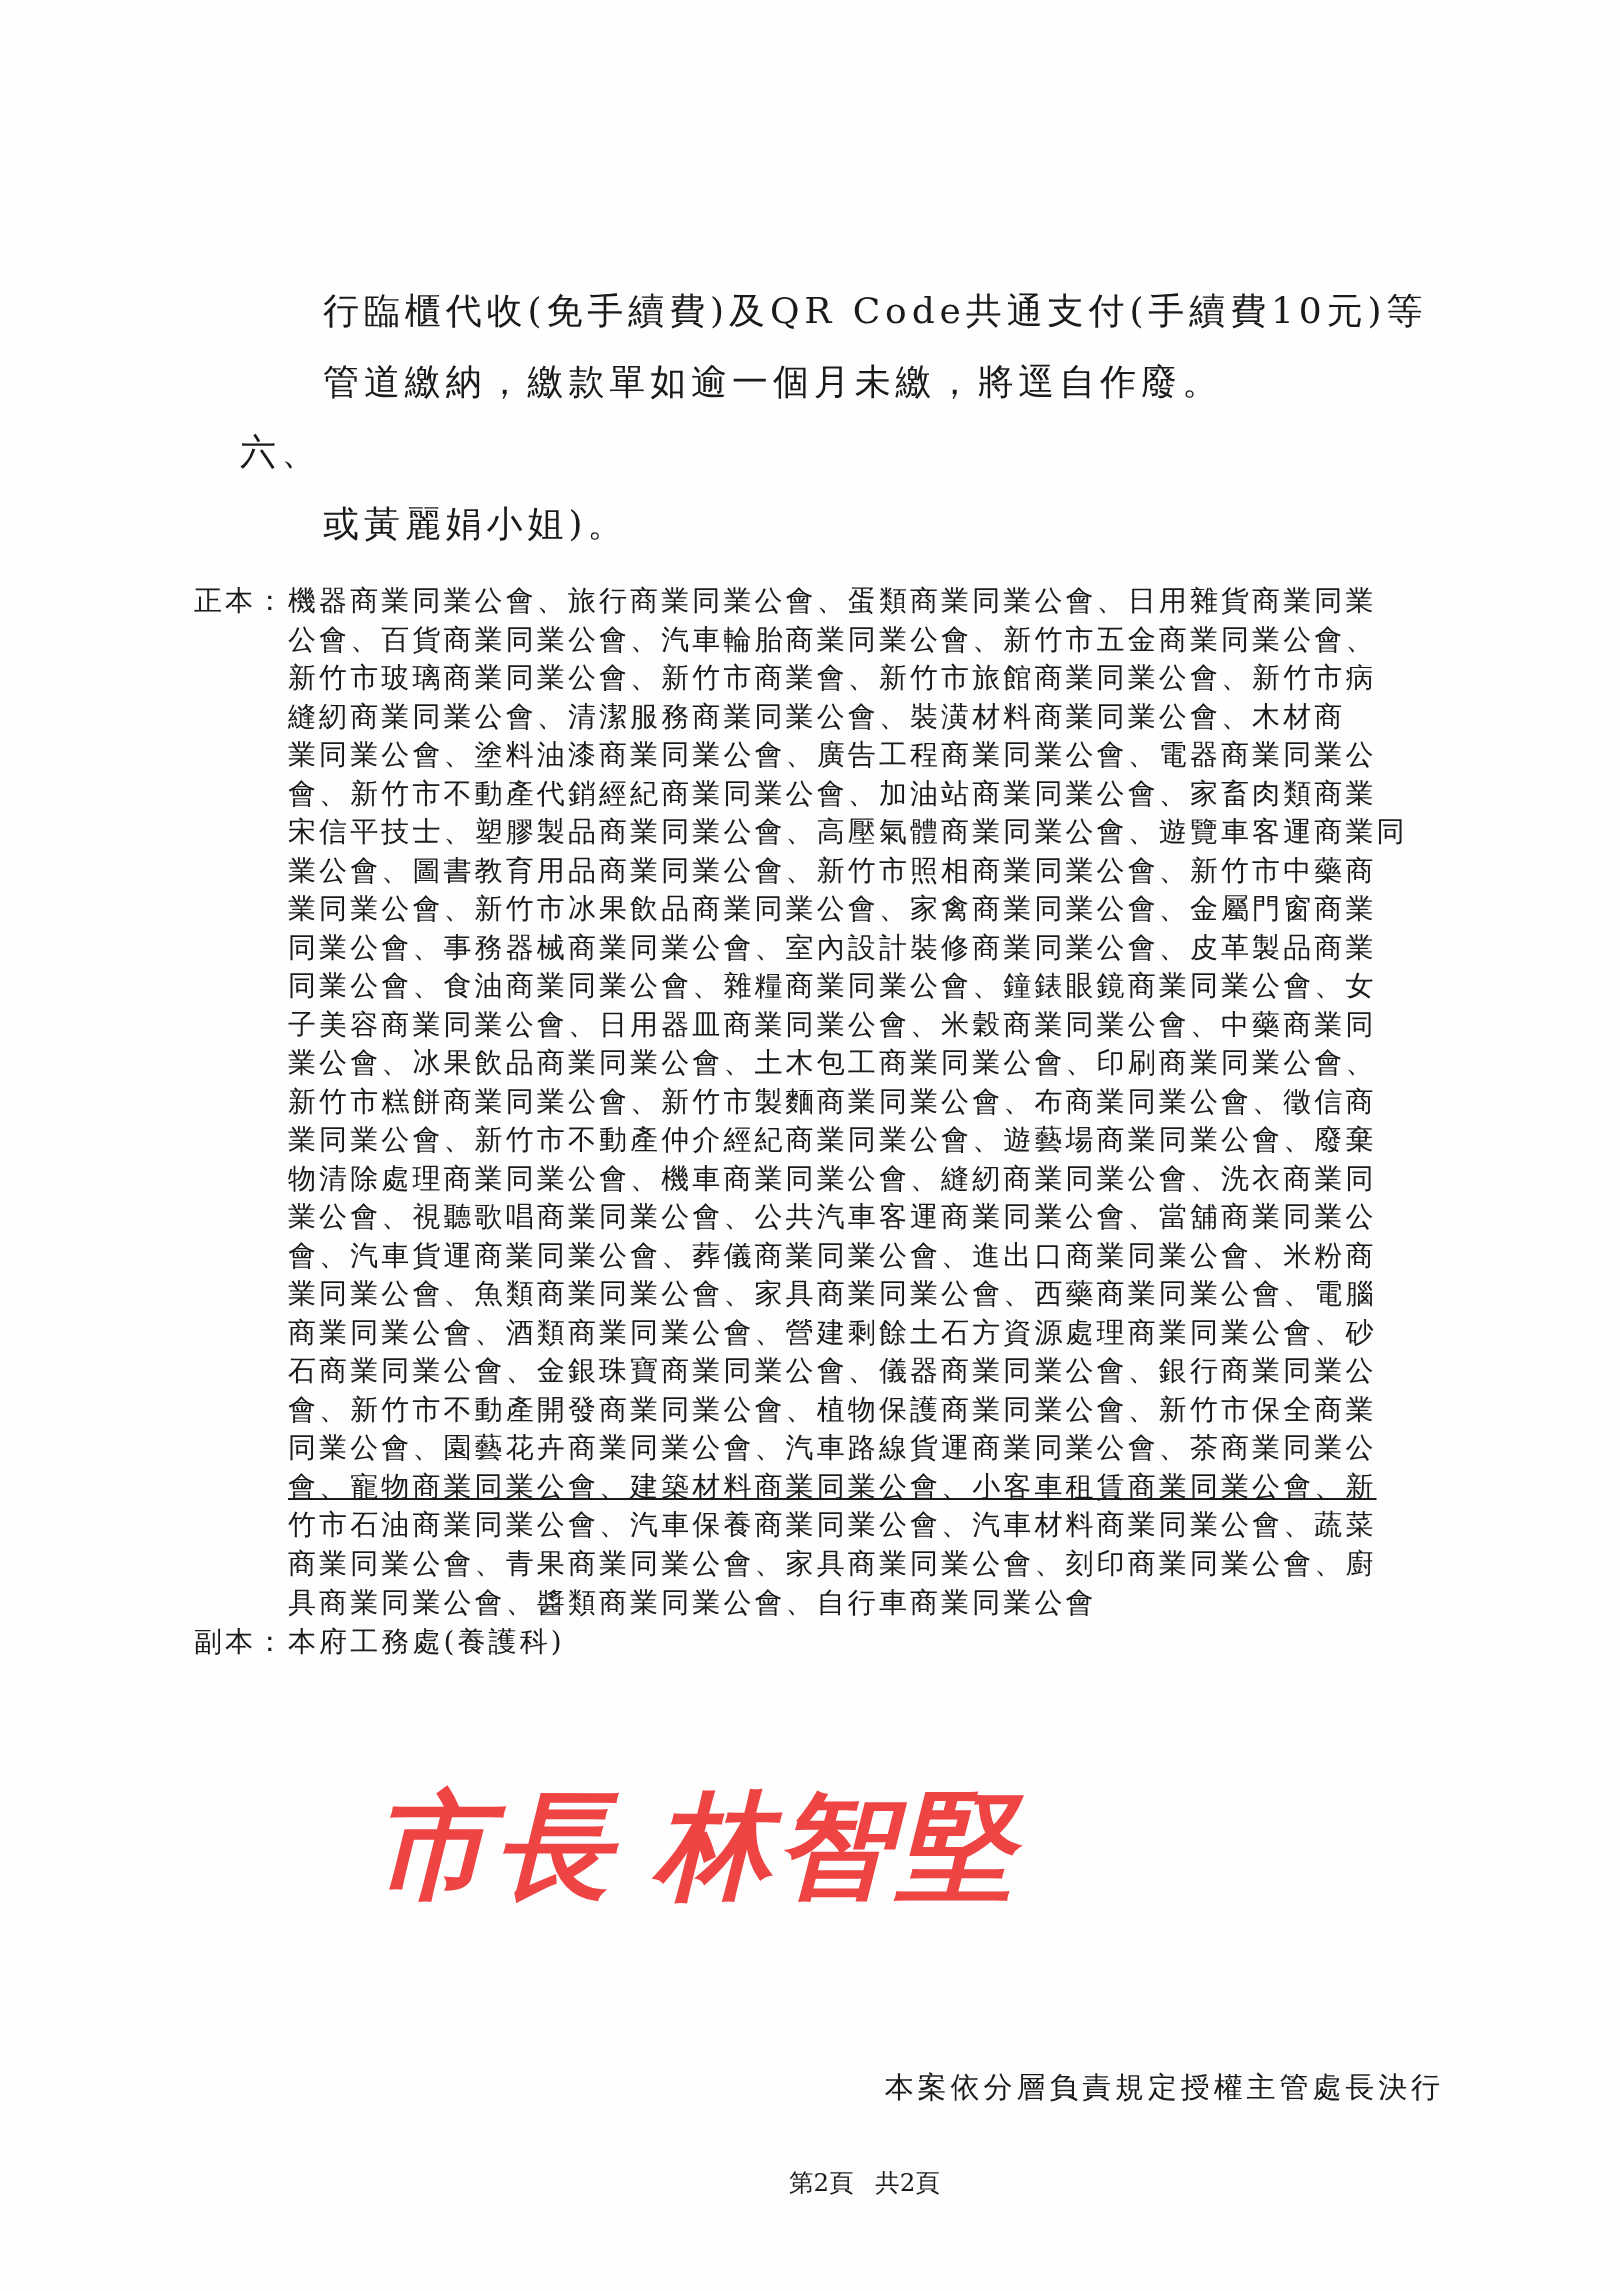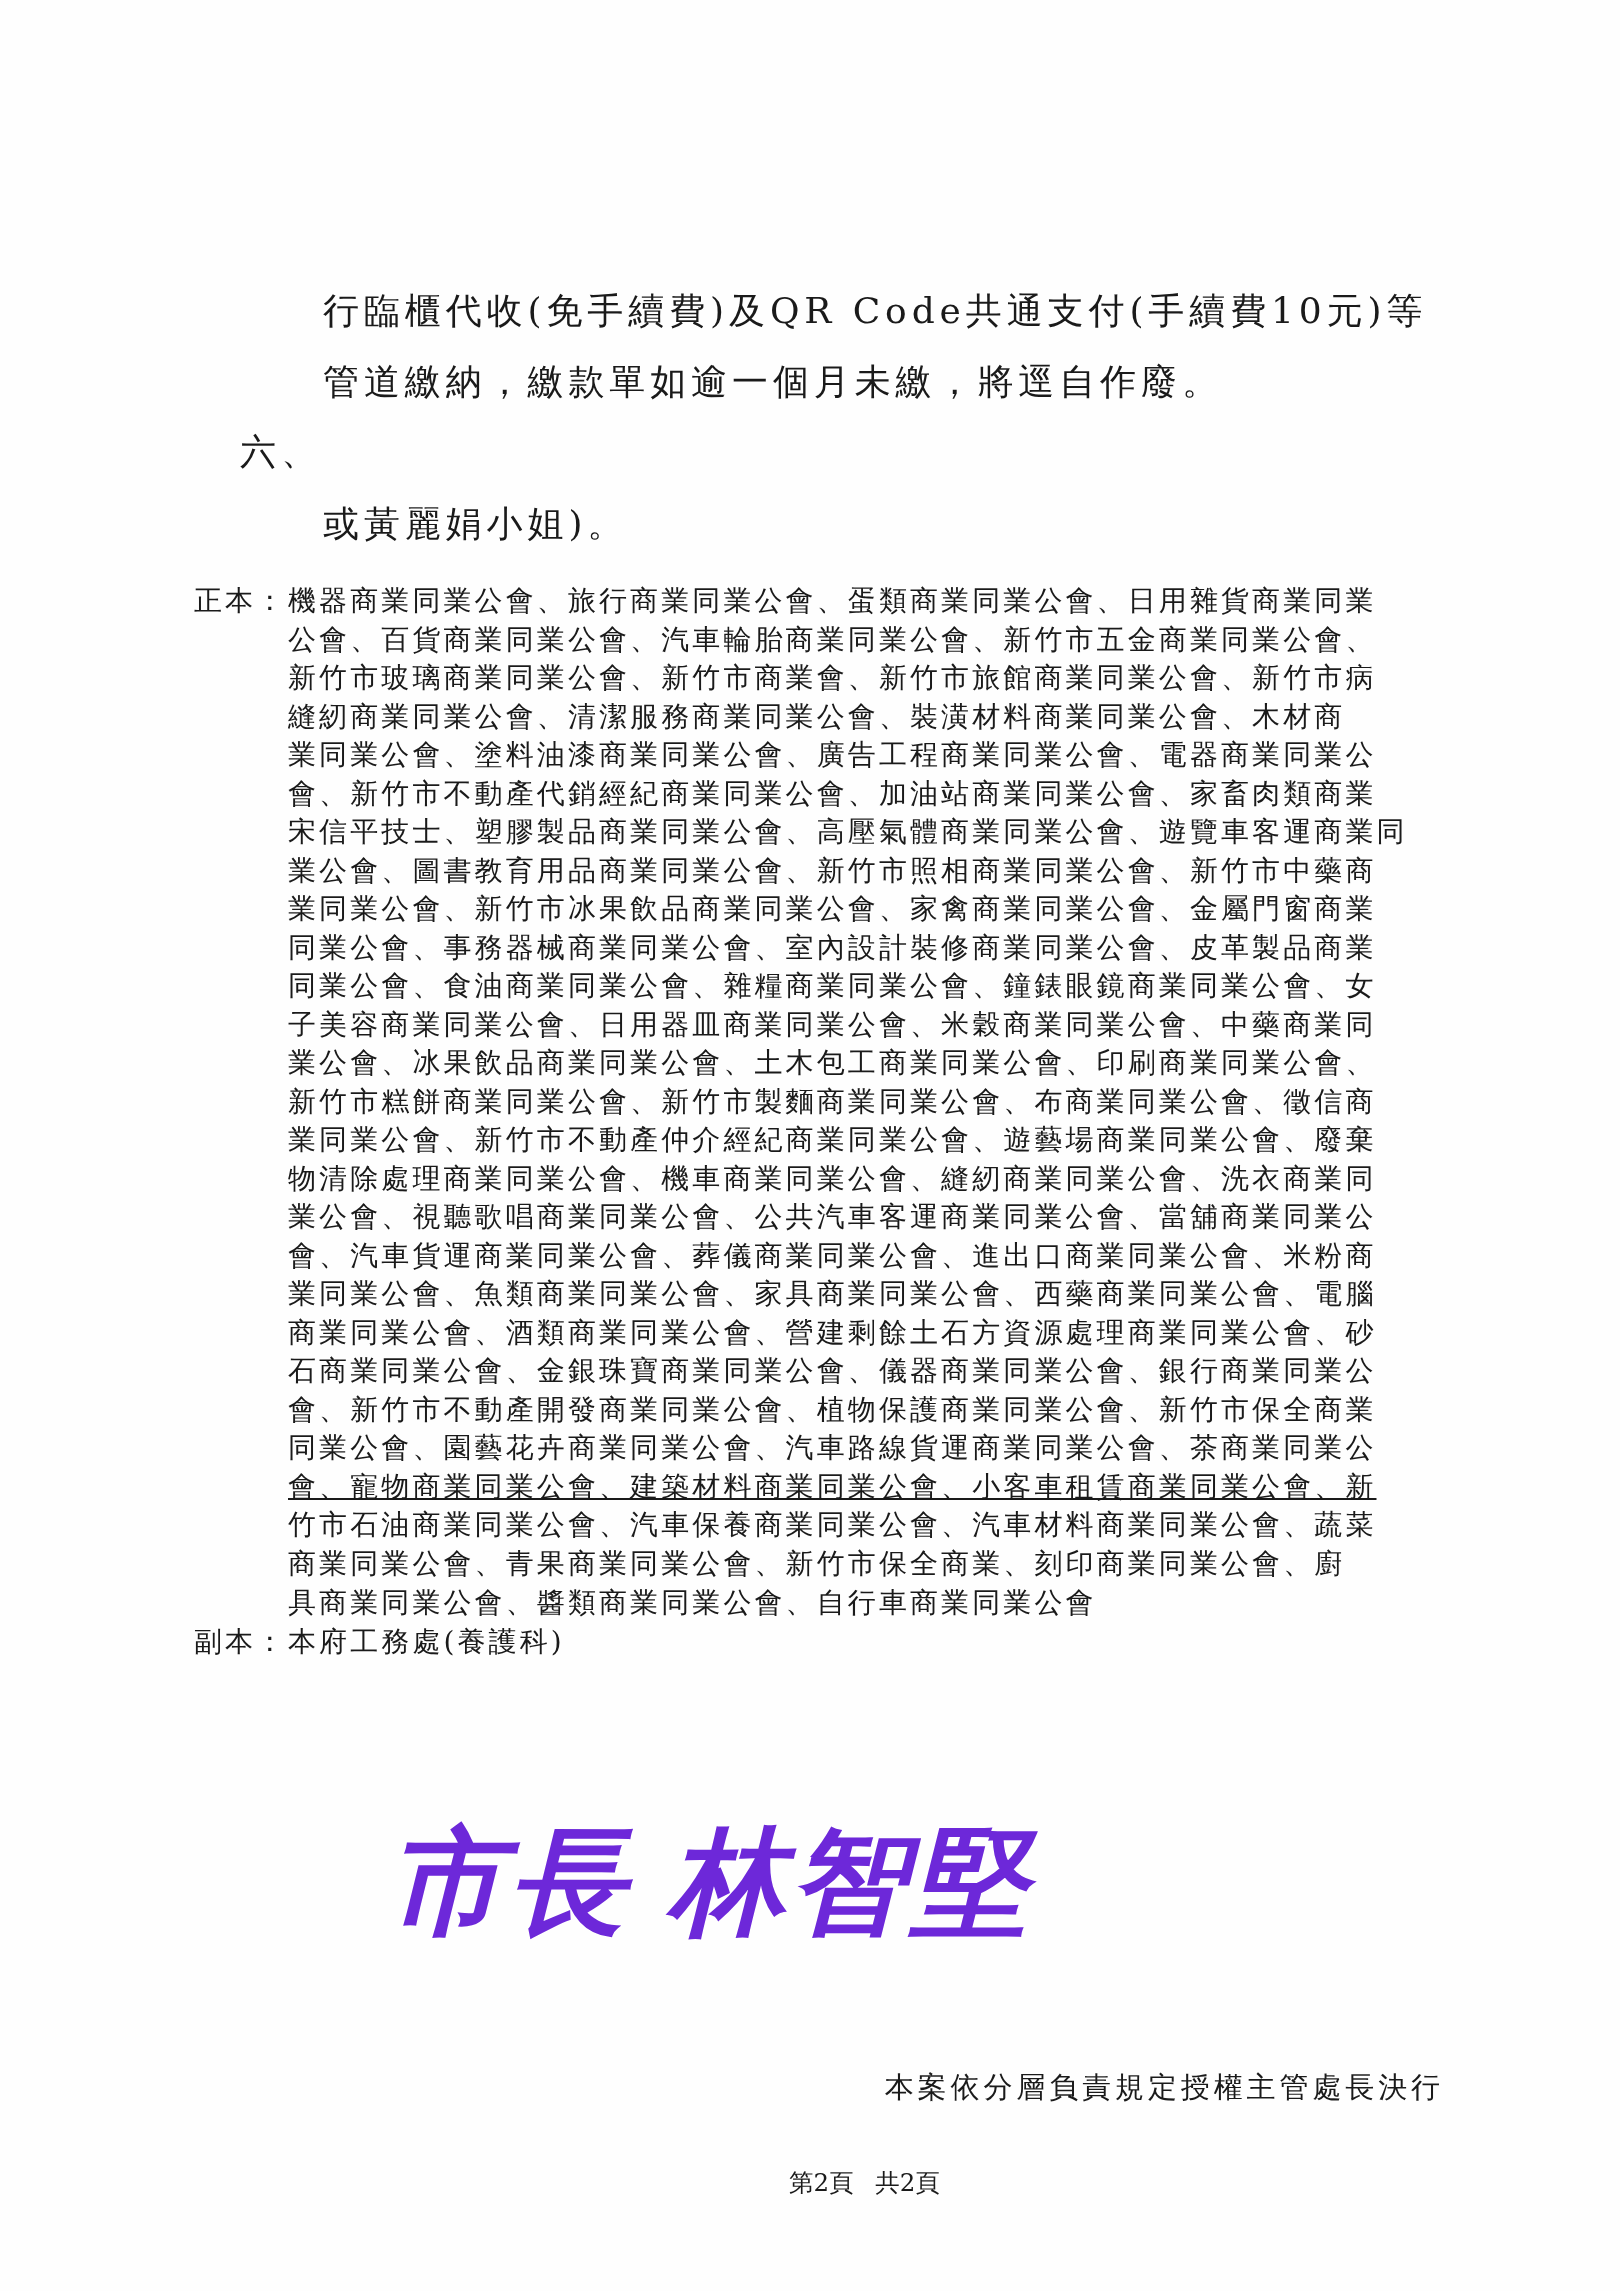--- a/index.html
+++ b/index.html
@@ -4,23 +4,23 @@
   <style>
     html, body { margin: 0; padding: 0; background: #ffffff; }
     body { width: 1620px; height: 2292px; position: relative; overflow: hidden;
            font-family: "DejaVu Serif", "Liberation Serif", serif; color: #1a1a1a; }
     .page { position: absolute; inset: 0; background: #fefefe; }
     .body-line { position: absolute; font-size: 36px; letter-spacing: 4.9px; white-space: nowrap; line-height: 39px; }
     .item-num { position: absolute; font-size: 36px; line-height: 39px; letter-spacing: 4.9px; }
     .cc-block { position: absolute; left: 194px; top: 584px; }
     .cc-label { position: absolute; font-size: 28px; line-height: 33px; letter-spacing: 2.9px; white-space: nowrap; }
     .cc-line { position: absolute; left: 94px; font-size: 28px; line-height: 33px; letter-spacing: 3.1px; white-space: nowrap; transform-origin: left top; }
-    .signature { position: absolute; left: 387px; top: 1769px; font-family: "DejaVu Serif", serif;
-                 font-size: 116px; font-weight: bold; color: #6d28d9; letter-spacing: 5.9px;
-                 font-style: italic; white-space: nowrap; margin-top: 36px; }
+    .signature { position: absolute; left: 373px; top: 1769px; font-family: "DejaVu Serif", serif;
+                 font-size: 116px; font-weight: bold; color: #ef4444; letter-spacing: 5.9px;
+                 font-style: italic; white-space: nowrap; }
     .signature .sep { display: inline-block; width: 37px; }
     .authority { position: absolute; right: 176px; top: 2068px; font-size: 29px; letter-spacing: 3.9px; white-space: nowrap; }
     .page-num { position: absolute; left: 789px; top: 2166px; font-size: 24.5px; white-space: nowrap; }
     .page-num .gap { display: inline-block; width: 21.6px; }
   </style>
 </head>
 <body>
 
 <div class="page">
 
@@ -51,21 +51,21 @@
         <div class="cc-line" style="top: 578px;">物清除處理商業同業公會、機車商業同業公會、縫紉商業同業公會、洗衣商業同</div>
         <div class="cc-line" style="top: 616px;">業公會、視聽歌唱商業同業公會、公共汽車客運商業同業公會、當舖商業同業公</div>
         <div class="cc-line" style="top: 655px;">會、汽車貨運商業同業公會、葬儀商業同業公會、進出口商業同業公會、米粉商</div>
         <div class="cc-line" style="top: 693px;">業同業公會、魚類商業同業公會、家具商業同業公會、西藥商業同業公會、電腦</div>
         <div class="cc-line" style="top: 732px;">商業同業公會、酒類商業同業公會、營建剩餘土石方資源處理商業同業公會、砂</div>
         <div class="cc-line" style="top: 770px;">石商業同業公會、金銀珠寶商業同業公會、儀器商業同業公會、銀行商業同業公</div>
         <div class="cc-line" style="top: 809px;">會、新竹市不動產開發商業同業公會、植物保護商業同業公會、新竹市保全商業</div>
         <div class="cc-line" style="top: 847px;">同業公會、園藝花卉商業同業公會、汽車路線貨運商業同業公會、茶商業同業公</div>
         <div class="cc-line" style="top: 886px; text-decoration: underline;">會、寵物商業同業公會、建築材料商業同業公會、小客車租賃商業同業公會、新</div>
         <div class="cc-line" style="top: 924px;">竹市石油商業同業公會、汽車保養商業同業公會、汽車材料商業同業公會、蔬菜</div>
-        <div class="cc-line" style="top: 963px;">商業同業公會、青果商業同業公會、新竹市保全商業、刻印商業同業公會、廚</div>
+        <div class="cc-line" style="top: 963px;">商業同業公會、青果商業同業公會、家具商業同業公會、刻印商業同業公會、廚</div>
         <div class="cc-line" style="top: 1002px;">具商業同業公會、醬類商業同業公會、自行車商業同業公會</div>
       </div>
     <div class="cc-label" style="left:0; top:1041px;">副本：</div>
     <div class="cc-line" style="top:1041px;">本府工務處(養護科)</div>
   </div>
 
   <div class="signature">
     <span>市長</span><span class="sep"></span><span>林智堅</span>
   </div>
 

